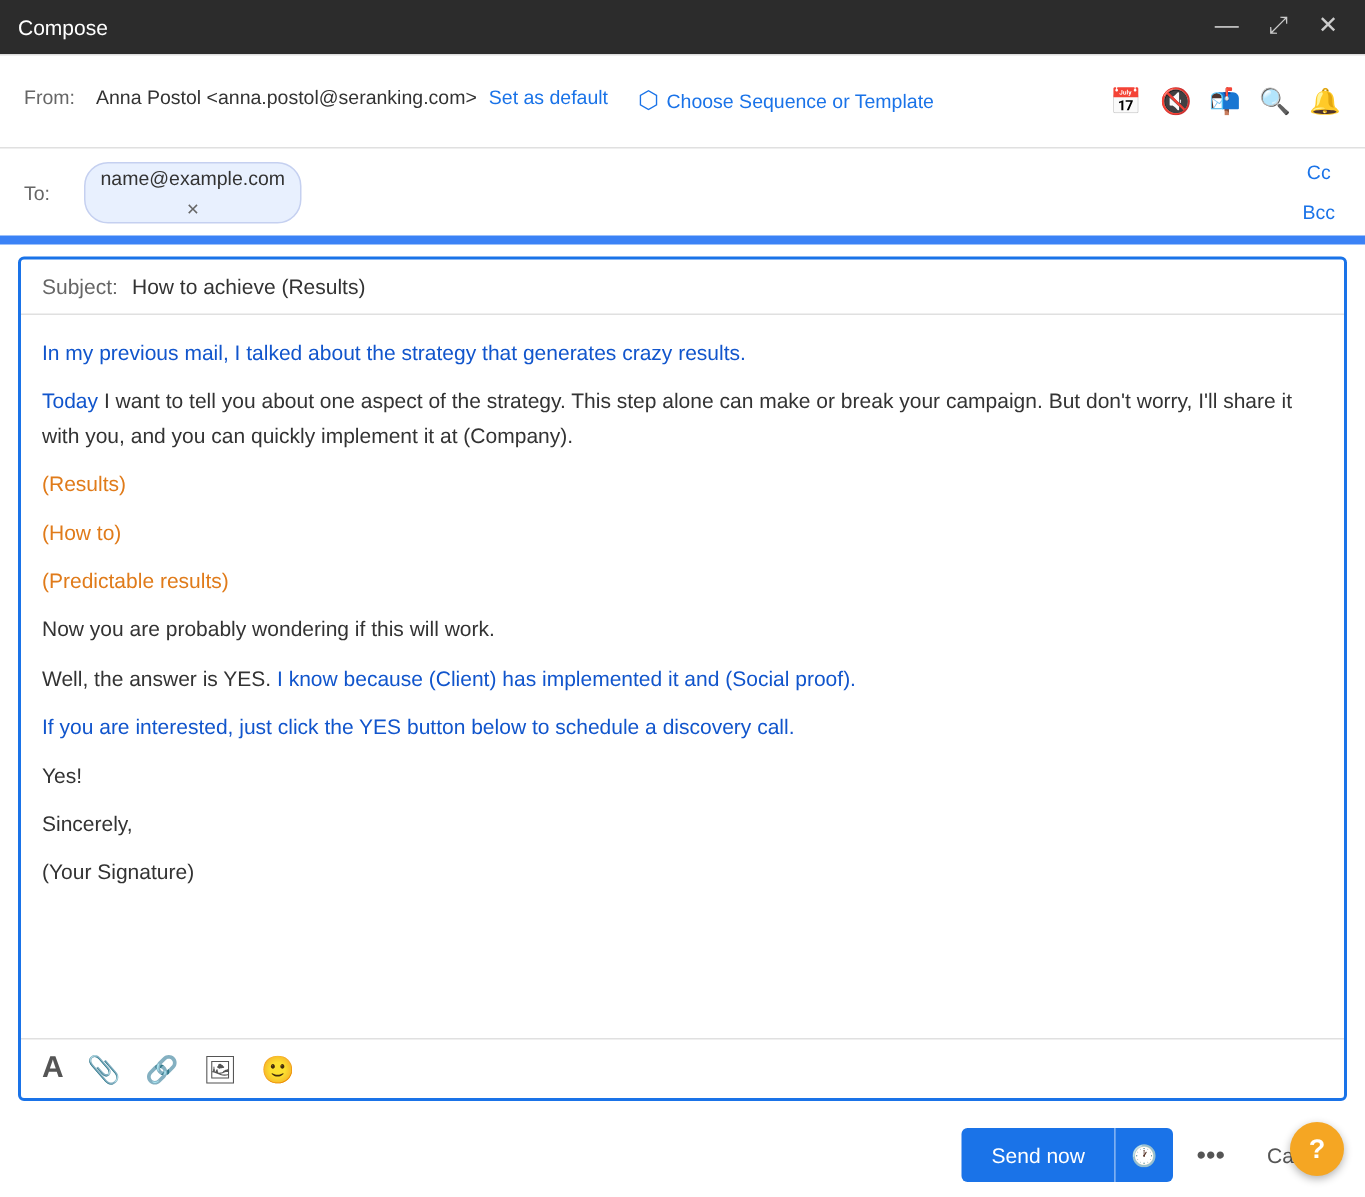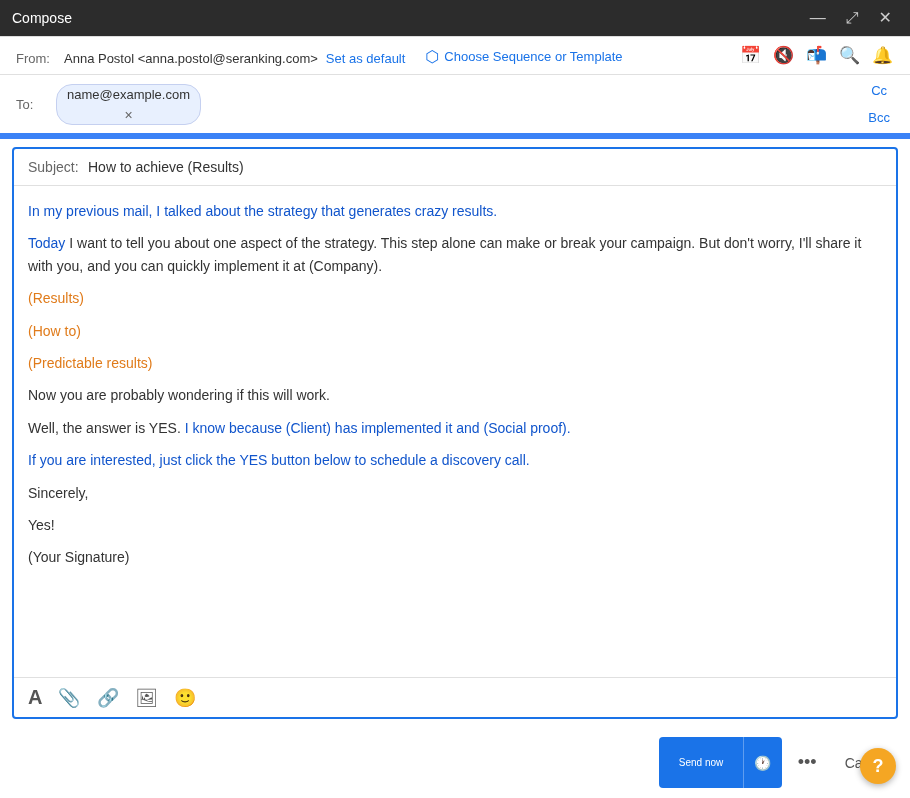--- a/index.html
+++ b/index.html
@@ -51,22 +51,22 @@
       width: 100%;
       height: calc(798px - 36px);
       display: flex;
       flex-direction: column;
       border-top: 1px solid #ddd;
     }
 
     
     .from-row {
       display: flex;
-      align-items: flex-end;
-      padding: 8px 16px;
+      align-items: flex-start;
+      padding: 20px 16px;
       border-bottom: 1px solid #e0e0e0;
       gap: 8px;
       flex-shrink: 0;
     }
     .from-label {
       color: #666;
       font-size: 13px;
       min-width: 40px;
     }
     .from-address {
@@ -220,22 +220,22 @@
       padding: 10px 16px;
       gap: 8px;
       flex-shrink: 0;
       background: #fff;
     }
     .send-now-btn {
       background: #1a73e8;
       color: #fff;
       border: none;
       border-radius: 4px 0 0 4px;
-      padding: 20px 20px;
-      font-size: 10px;
+      padding: 10px 20px;
+      font-size: 14px;
       font-weight: 500;
       cursor: pointer;
     }
     .send-schedule-btn {
       background: #1a73e8;
       color: #fff;
       border: none;
       border-radius: 0 4px 4px 0;
       padding: 10px 10px;
       font-size: 14px;
@@ -355,24 +355,24 @@
       <p>
         <span class="text-dark">Now you are probably wondering if this will work.</span>
       </p>
       <p>
         <span class="text-dark">Well, the answer is YES. </span><span class="text-blue">I know because (Client) has implemented it and (Social proof).</span>
       </p>
       <p>
         <span class="text-blue">If you are interested, just click the YES button below to schedule a discovery call.</span>
       </p>
       <p>
+        <span class="text-dark">Yes!</span>
+      </p>
+      <p>
         <span class="text-dark">Sincerely,</span>
-      </p>
-      <p>
-        <span class="text-dark">Yes!</span>
       </p>
       <p>
         <span class="text-dark">(Your Signature)</span>
       </p>
     </div>
 
     <div class="compose-toolbar">
       <span class="toolbar-icon" style="font-size:20px;font-weight:bold;">A</span>
       <span class="toolbar-icon">📎</span>
       <span class="toolbar-icon">🔗</span>

